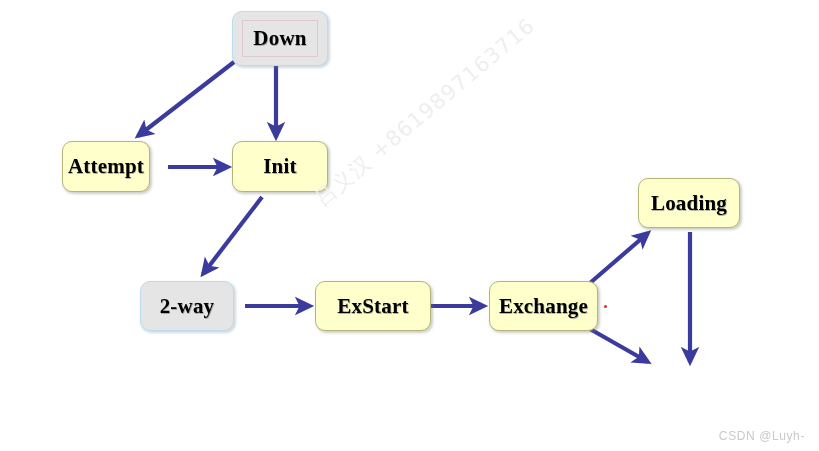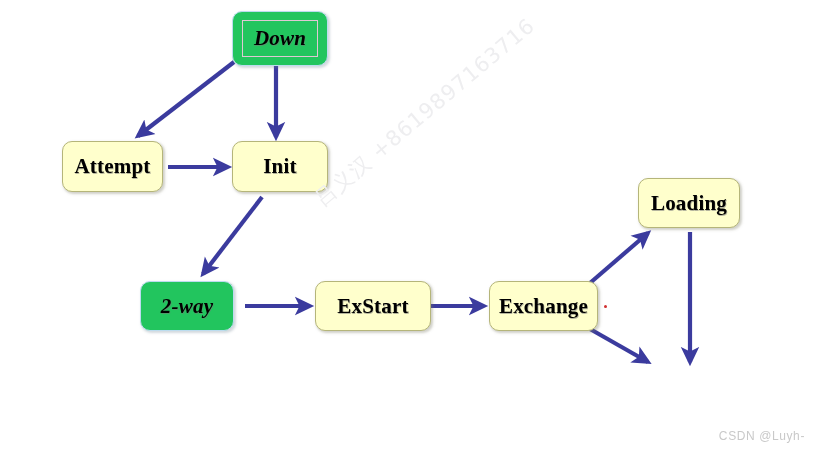--- a/index.html
+++ b/index.html
@@ -36,24 +36,23 @@
     color: #000000;
     letter-spacing: 0.2px;
     text-shadow: 0.6px 0.6px 0 rgba(120,120,120,0.55);
   }
   .node.yellow {
     background: #ffffcc;
     border: 1.2px solid #b5b57a;
     box-shadow: 1.5px 1.5px 2.5px rgba(120,120,100,0.35);
   }
   .node.blue {
-    background: #22c55e;
+    background: #e5e5e5;
     border: 1.2px solid #bcdcef;
     box-shadow: 1.5px 1.5px 2.5px rgba(110,130,145,0.30);
-    font-style: italic;
   }
   .node .label {
     position: relative;
     z-index: 2;
     line-height: 1;
   }
   .selection-box {
     position: absolute;
     left: 9px;
     top: 8px;
@@ -117,21 +116,21 @@
         <line x1="590" y1="329" x2="648" y2="362"></line>
         <line x1="690" y1="232" x2="690" y2="362"></line>
       </g>
   </svg>
 
   <div class="node blue" style="left:232px; top:11px; width:96px; height:55px;">
     <div class="selection-box"></div>
     <span class="label">Down</span>
   </div>
 
-  <div class="node yellow" style="left:62px; top:141px; width:101px; height:51px;">
+  <div class="node yellow" style="left:62px; top:141px; width:88px; height:51px;">
     <span class="label">Attempt</span>
   </div>
 
   <div class="node yellow" style="left:232px; top:141px; width:96px; height:51px;text-align:center;">
     <span class="label">Init</span>
   </div>
 
   <div class="node blue" style="left:140px; top:281px; width:94px; height:50px;">
     <span class="label">2-way</span>
   </div>

